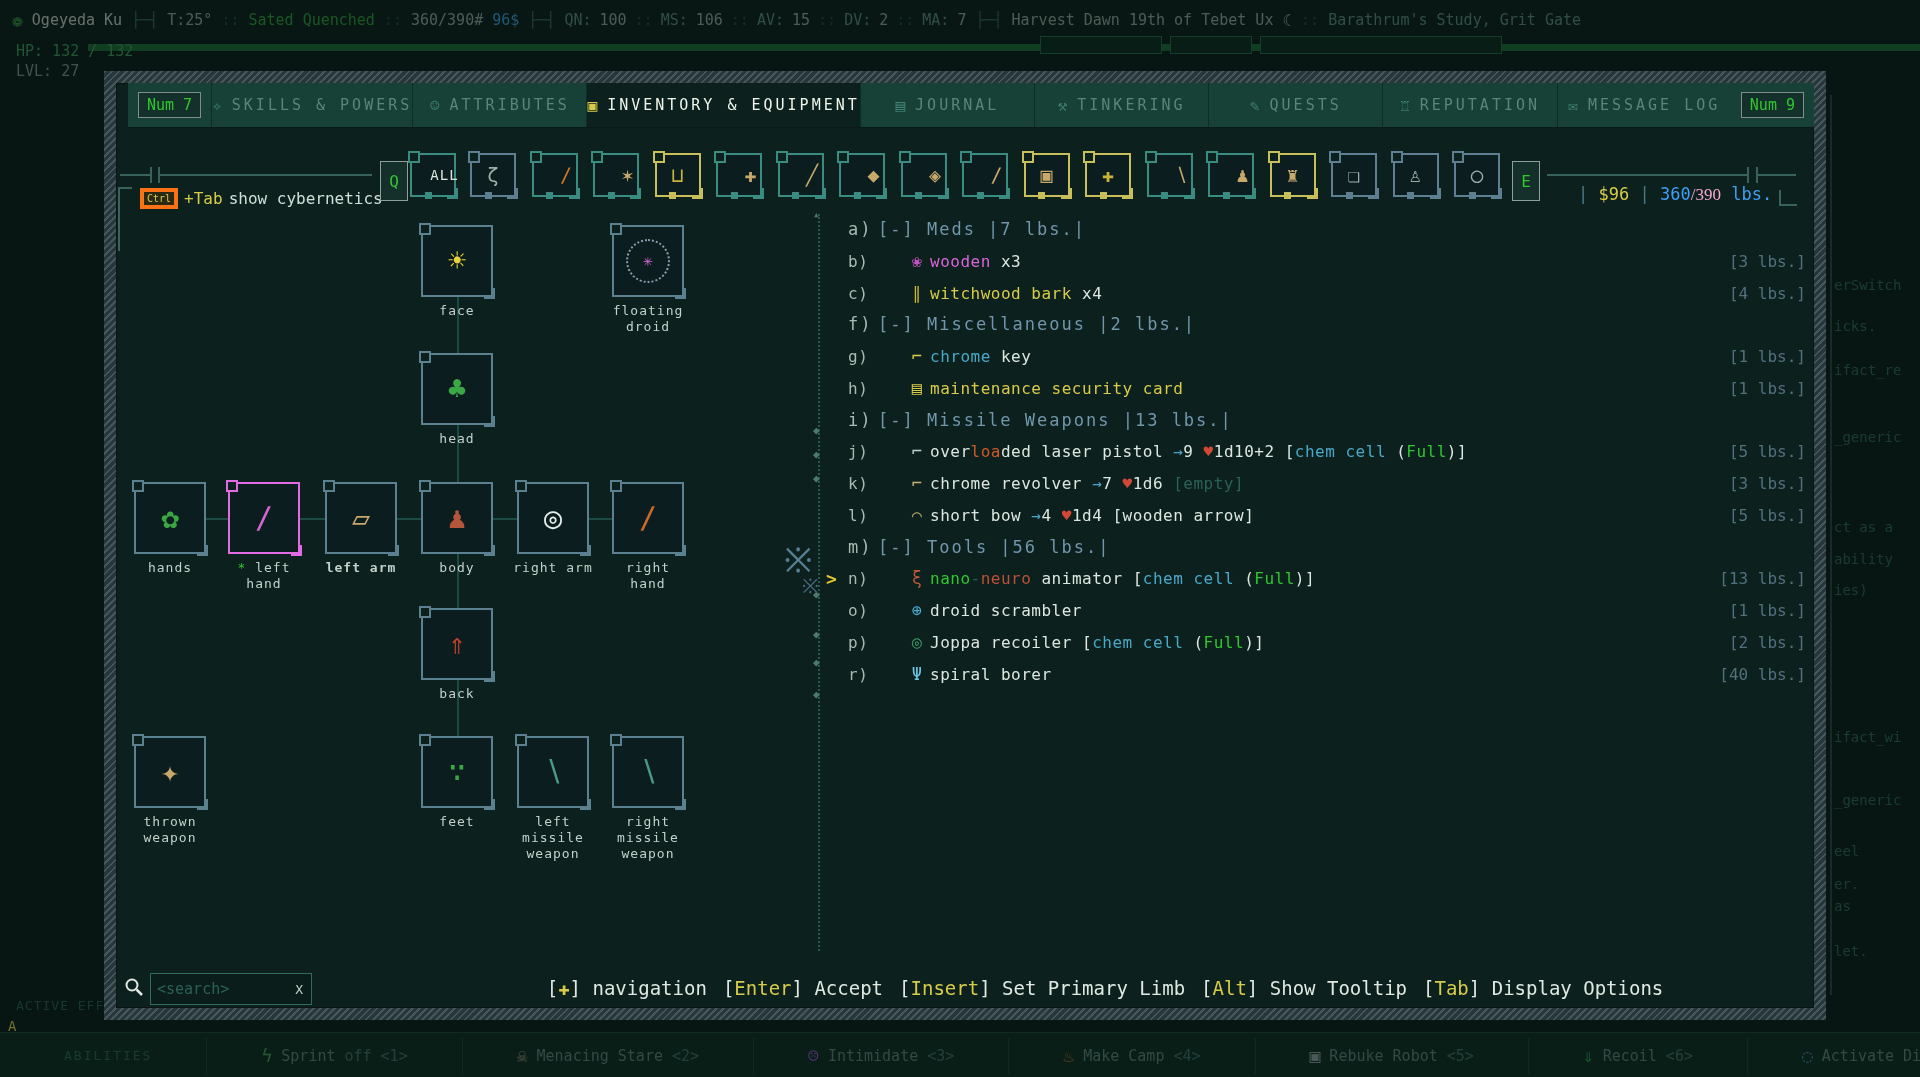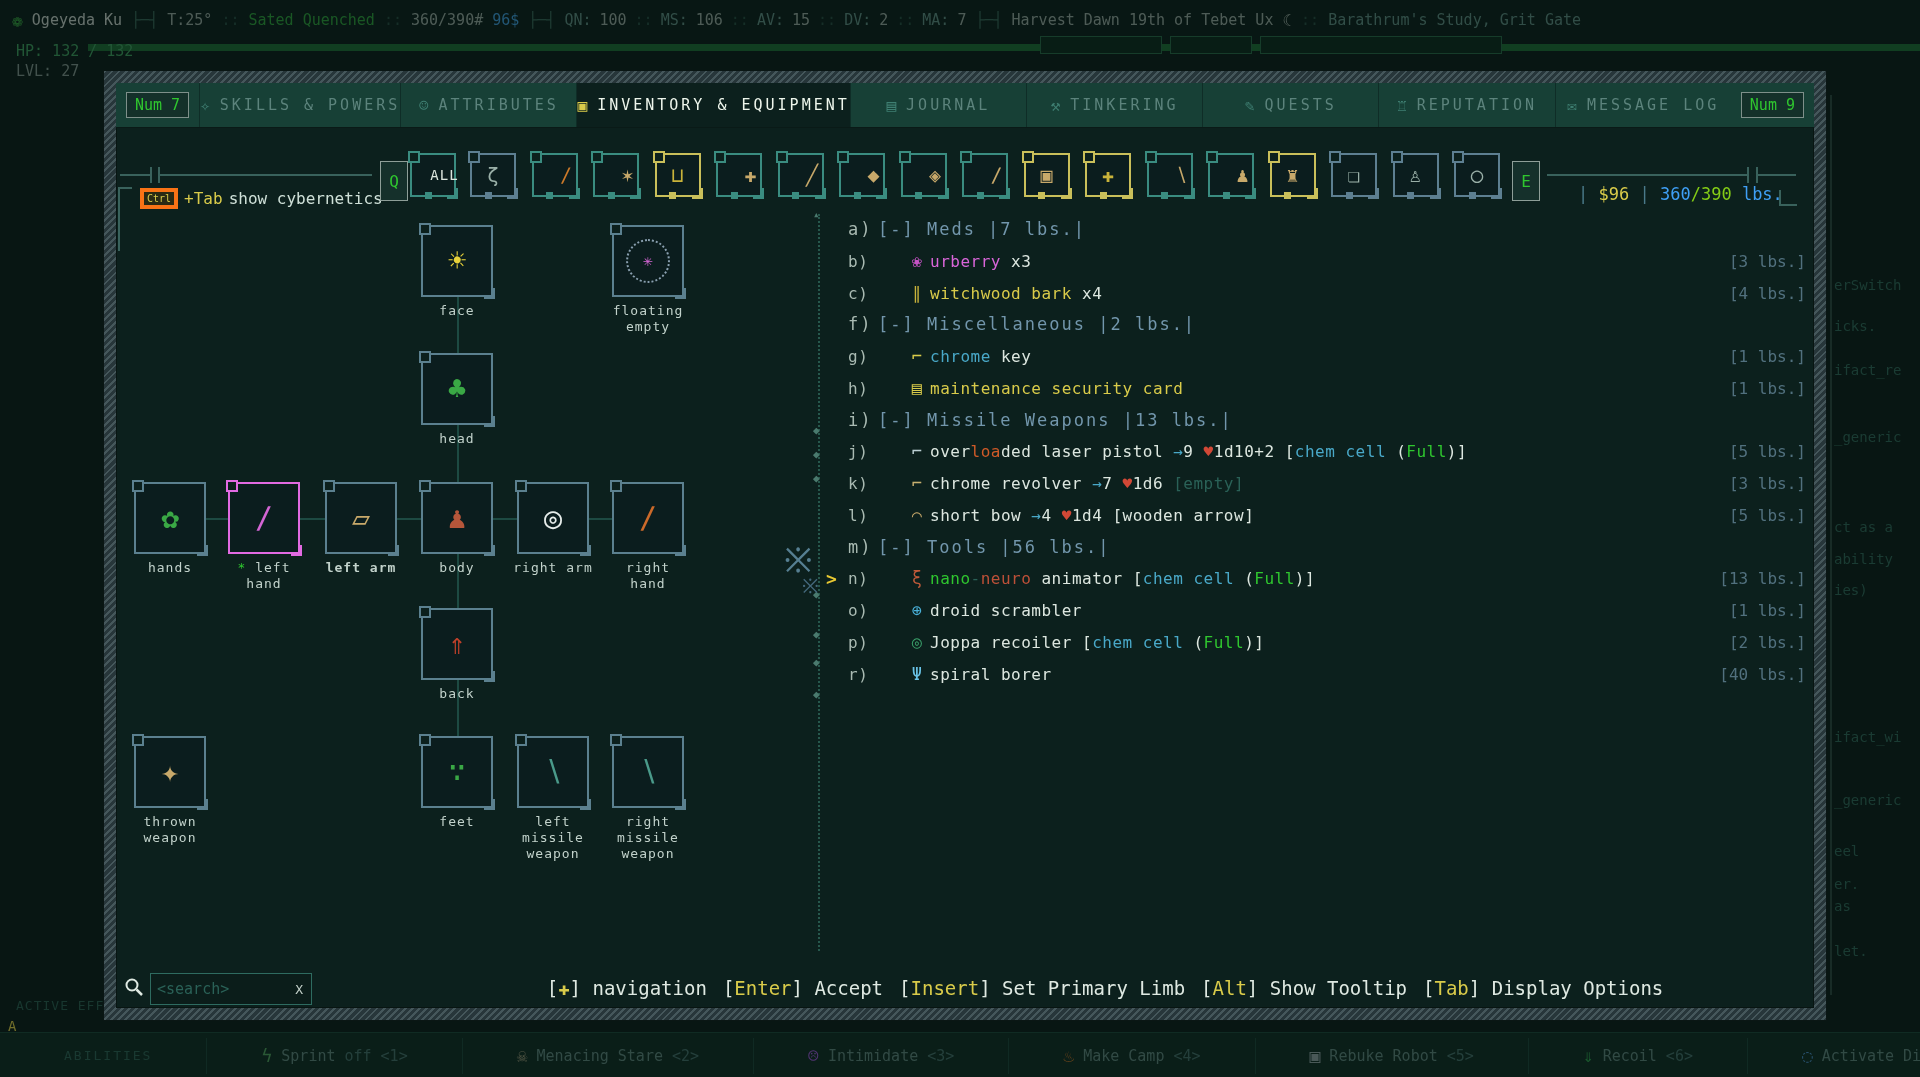--- a/index.html
+++ b/index.html
@@ -35,21 +35,21 @@
   .ability .ic{font-size:18px;}
   .ability .st,.ability .key{color:#44706a;}
   .ab-sep{width:1px;height:36px;background:#1d473d;margin-left:54px;}
   .scrim{position:absolute;inset:0;background:rgba(3,10,9,.48);}
   
   .modal{position:absolute;left:104px;top:71px;width:1722px;height:949px;box-sizing:border-box;
          padding:12px;background:repeating-linear-gradient(135deg,#45575b 0 2px,#27363a 2px 5px);
          box-shadow:0 0 0 1px #0a1614;}
   .modal-inner{position:relative;width:100%;height:100%;background:#0c201d;display:flex;
                flex-direction:column;box-shadow:inset 0 0 0 1px #081512;}
-  .tabbar{display:flex;align-items:stretch;height:44px;background:#174036;border-bottom:1px solid #0a1a17;}
+  .tabbar{display:flex;align-items:stretch;height:44px;background:#174036;border-bottom:1px solid #0a1a17;margin-left:12px;}
   #tabs{flex:1;display:flex;align-items:stretch;}
   .keycap{align-self:center;margin:0 10px;padding:3px 8px;border:1px solid #7e8f8a;background:#14302a;
           color:#2fc62f;font-size:15px;white-space:nowrap;}
   .tab{flex:1;display:flex;align-items:center;justify-content:center;gap:10px;color:#5c837c;
        font-size:15px;letter-spacing:3px;border-left:1px solid #0f2d27;white-space:nowrap;cursor:default;}
   .tab.active{background:#0c201d;color:#eef6ec;}
   .tab .ic{font-size:16px;letter-spacing:0;}
   .content{position:relative;flex:1;}
   
   .hline{position:absolute;height:2px;background:#39625c;}
@@ -67,21 +67,21 @@
   .b-yellow{color:#c9bf5a;}
   .b-grey{color:#5d7f91;}
   .allbtn{font-size:14px;letter-spacing:1px;}
   .allbtn span{color:#dce6de;}
   .cat .ic{font-size:20px;}
   .cyberhint{position:absolute;left:24px;top:60px;display:flex;align-items:center;gap:6px;
              font-size:16px;color:#cfe0d8;white-space:nowrap;}
   .ctrlbadge{border:4px solid #f97316;background:#2a2a14;color:#d9cb4a;font-size:10px;padding:1px 3px;}
   .cy-key{color:#d9cb4a;}
   .moneyline{position:absolute;left:1462px;top:56px;font-size:17px;white-space:nowrap;}
-  .m-pipe{color:#4a7a8a;} .m-gold{color:#d9cb4a;} .m-cur{color:#3f9ff5;} .m-max{color:#84cc16;}
+  .m-pipe{color:#4a7a8a;} .m-gold{color:#d9cb4a;} .m-cur{color:#3f9ff5;} .m-max{color:#f9a8d4;font-family:Liberation Serif, serif;}
   
   .slot{position:absolute;width:72px;height:72px;border:2px solid;box-sizing:border-box;
         background:#0b1d1e;display:flex;align-items:center;justify-content:center;z-index:2;
         color:#5b808f;}
   .slot::before{content:"";position:absolute;left:-4px;top:-4px;width:8px;height:8px;
         border:2px solid;background:#0c201d;}
   .slot::after{content:"";position:absolute;right:-4px;bottom:-4px;width:9px;height:9px;
         border-right:2px solid;border-bottom:2px solid;}
   .slot.sel{color:#e26ae2;}
   .slot .ic{font-size:30px;line-height:1;}
@@ -372,21 +372,21 @@
         <span id="equip"><div class="slot" style="left: 305px; top: 97px;">
               <span class="ic" style="color: rgb(232, 210, 58);">☀</span>
             </div><div class="slotlabel" style="left: 286px; top: 175px;">
               <div>face</div>
             </div><div class="slot" style="left: 496px; top: 97px;">
               <span class="ring">
                 <span class="ic" style="color: rgb(212, 101, 212); font-size: 16px;">✳</span>
               </span>
             </div><div class="slotlabel" style="left: 477px; top: 175px;">
               <div>floating</div>
-              <div>empty</div>
+              <div>droid</div>
             </div><div class="slot" style="left: 305px; top: 225px;">
               <span class="ic" style="color: rgb(58, 168, 69);">♣</span>
             </div><div class="slotlabel" style="left: 286px; top: 303px;">
               <div>head</div>
             </div><div class="slot" style="left: 18px; top: 354px;">
               <span class="ic" style="color: rgb(58, 168, 69);">✿</span>
             </div><div class="slotlabel" style="left: -1px; top: 432px;">
               <div>hands</div>
             </div><div class="slot sel" style="left: 112px; top: 354px;">
               <span class="ic" style="color: rgb(212, 101, 212);">∕</span>
@@ -440,21 +440,21 @@
         
         <div class="divider"></div>
         <div class="div-orn" style="left:697px;top:80px;">▴</div>
         <span id="ornaments"><div class="div-orn" style="left: 697px; top: 296px;">◆</div><div class="div-orn" style="left: 697px; top: 320px;">◆</div><div class="div-orn" style="left: 697px; top: 344px;">◆</div><div class="div-orn" style="left: 697px; top: 460px;">◆</div><div class="div-orn" style="left: 697px; top: 500px;">◆</div><div class="div-orn" style="left: 697px; top: 528px;">◆</div><div class="div-orn" style="left: 697px; top: 560px;">◆</div></span>
         <div class="div-tree" style="left:668px;top:408px;">※</div>
         <div class="div-tree2" style="left:686px;top:444px;">※</div>
 
         
         <div id="invlist">
             <div class="irow cat-row"><span class="letter">a)</span><span><span class="c-steel">[-] Meds |7 lbs.|</span></span></div>
-            <div class="irow"><span class="letter">b)</span><span class="icon" style="color: rgb(198, 83, 198);">❀</span><span><span class="c-mag">urberry</span><span class="c-w"> x3</span></span><span class="wt">[3 lbs.]</span></div>
+            <div class="irow"><span class="letter">b)</span><span class="icon" style="color: rgb(198, 83, 198);">❀</span><span><span class="c-mag">wooden</span><span class="c-w"> x3</span></span><span class="wt">[3 lbs.]</span></div>
             <div class="irow"><span class="letter">c)</span><span class="icon" style="color: rgb(201, 179, 58);">∥</span><span><span class="c-yellow">witchwood bark</span><span class="c-w"> x4</span></span><span class="wt">[4 lbs.]</span></div>
             <div class="irow cat-row"><span class="letter">f)</span><span><span class="c-steel">[-] Miscellaneous |2 lbs.|</span></span></div>
             <div class="irow"><span class="letter">g)</span><span class="icon" style="color: rgb(217, 203, 74);">⌐</span><span><span class="c-cyan">chrome </span><span class="c-w">key</span></span><span class="wt">[1 lbs.]</span></div>
             <div class="irow"><span class="letter">h)</span><span class="icon" style="color: rgb(217, 203, 74);">▤</span><span><span class="c-yellow">maintenance security card</span></span><span class="wt">[1 lbs.]</span></div>
             <div class="irow cat-row"><span class="letter">i)</span><span><span class="c-steel">[-] Missile Weapons |13 lbs.|</span></span></div>
             <div class="irow"><span class="letter">j)</span><span class="icon" style="color: rgb(188, 208, 212);">⌐</span><span><span class="c-w">over</span><span class="c-orange">loa</span><span class="c-w">ded laser pistol </span><span class="c-cyan">→</span><span class="c-w">9 </span><span class="c-red">♥</span><span class="c-w">1d10+2 [</span><span class="c-cyan">chem cell</span><span class="c-w"> (</span><span class="c-green">Full</span><span class="c-w">)]</span></span><span class="wt">[5 lbs.]</span></div>
             <div class="irow"><span class="letter">k)</span><span class="icon" style="color: rgb(200, 176, 112);">⌐</span><span><span class="c-w">chrome revolver </span><span class="c-cyan">→</span><span class="c-w">7 </span><span class="c-red">♥</span><span class="c-w">1d6 </span><span class="c-dim">[empty]</span></span><span class="wt">[3 lbs.]</span></div>
             <div class="irow"><span class="letter">l)</span><span class="icon" style="color: rgb(200, 169, 106);">⌒</span><span><span class="c-w">short bow </span><span class="c-cyan">→</span><span class="c-w">4 </span><span class="c-red">♥</span><span class="c-w">1d4 [wooden arrow]</span></span><span class="wt">[5 lbs.]</span></div>
             <div class="irow cat-row"><span class="letter">m)</span><span><span class="c-steel">[-] Tools |56 lbs.|</span></span></div>
             <div class="irow"><span class="selmark">&gt;</span><span class="letter">n)</span><span class="icon" style="color: rgb(192, 90, 58);">ξ</span><span><span class="c-green">nano</span><span class="c-dim">-</span><span class="c-rust">neuro</span><span class="c-w"> animator [</span><span class="c-cyan">chem cell</span><span class="c-w"> (</span><span class="c-green">Full</span><span class="c-w">)]</span></span><span class="wt">[13 lbs.]</span></div>

